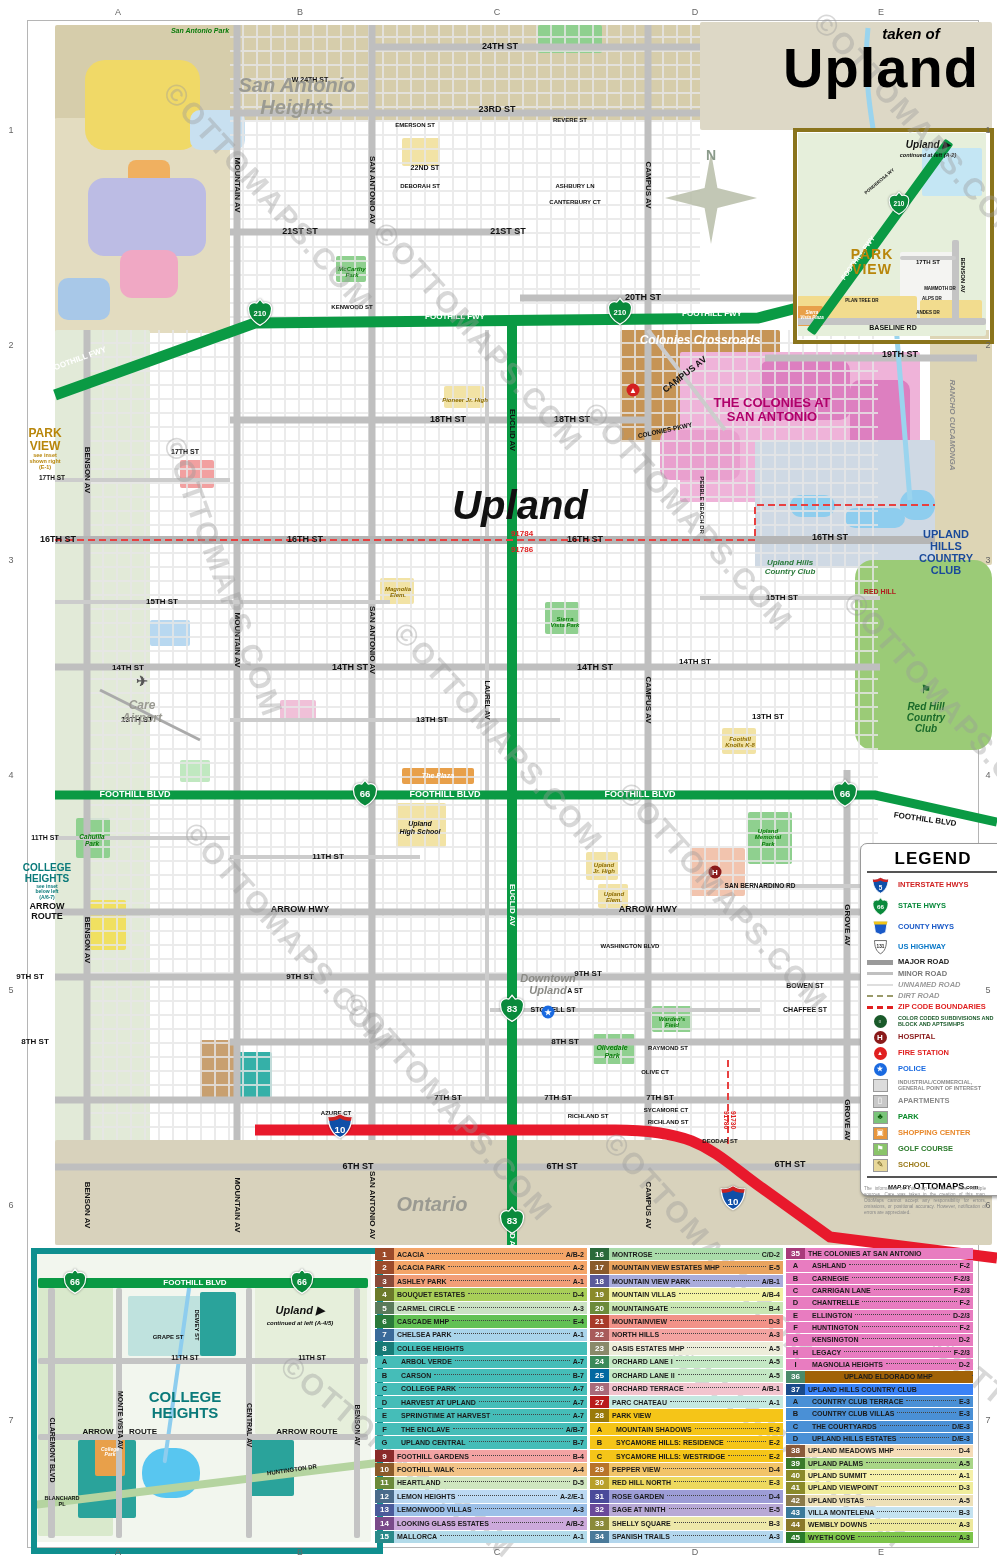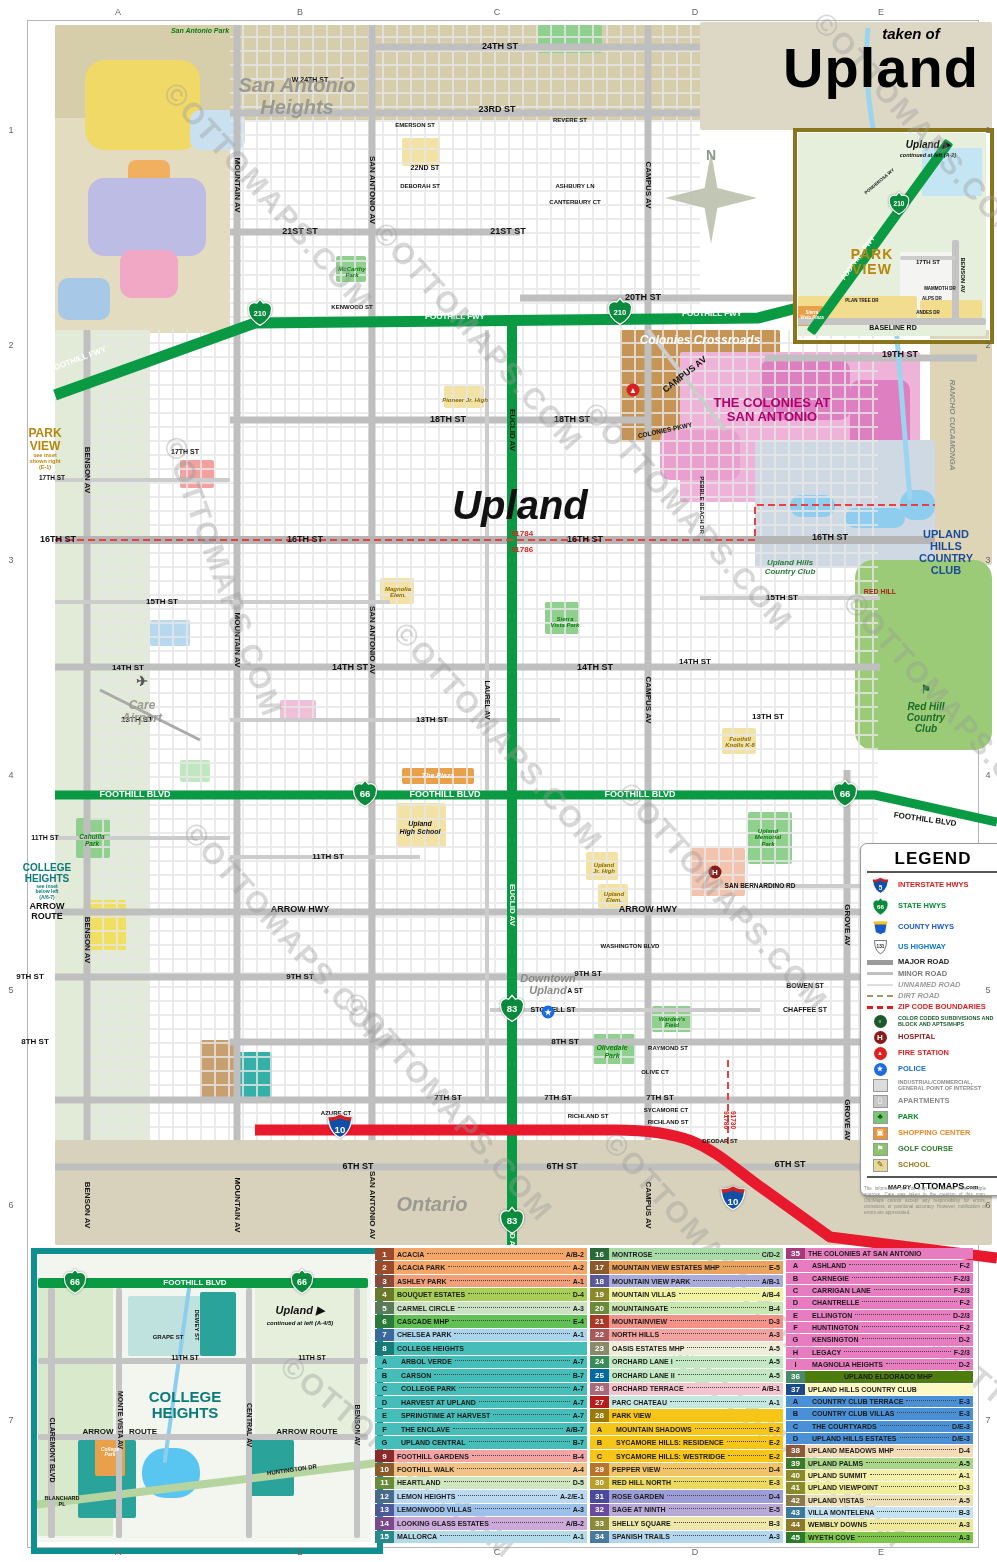--- a/index.html
+++ b/index.html
@@ -911,27 +911,27 @@
         <span class="idx-name" style="padding-left: 4px;">LEGACY</span>
         <span class="idx-dots"></span>
         <span class="idx-ref">F-2/3</span>
       </div>
       <div class="idx-row" style="background: rgb(232, 124, 192);">
         <span class="idx-badge sub">I</span>
         <span class="idx-name" style="padding-left: 4px;">MAGNOLIA HEIGHTS</span>
         <span class="idx-dots"></span>
         <span class="idx-ref">D-2</span>
       </div>
-      <div class="idx-row" style="background: #4d7c0f; gap: 36px;">
+      <div class="idx-row" style="background: #a16207; gap: 36px;">
         <span class="idx-badge" style="background: rgb(74, 138, 106);">36</span>
         <span class="idx-name">UPLAND ELDORADO MHP</span>
         <span class="idx-dots"></span>
         <span class="idx-ref">A-4</span>
       </div>
-      <div class="idx-row" style="background: #fef9c3;">
+      <div class="idx-row" style="background: #3b82f6;">
         <span class="idx-badge" style="background: rgb(26, 74, 138);">37</span>
         <span class="idx-name">UPLAND HILLS COUNTRY CLUB</span>
       </div>
       <div class="idx-row" style="background: rgb(74, 144, 214);">
         <span class="idx-badge sub">A</span>
         <span class="idx-name" style="padding-left: 4px;">COUNTRY CLUB TERRACE</span>
         <span class="idx-dots"></span>
         <span class="idx-ref">E-3</span>
       </div>
       <div class="idx-row" style="background: rgb(74, 144, 214);">

